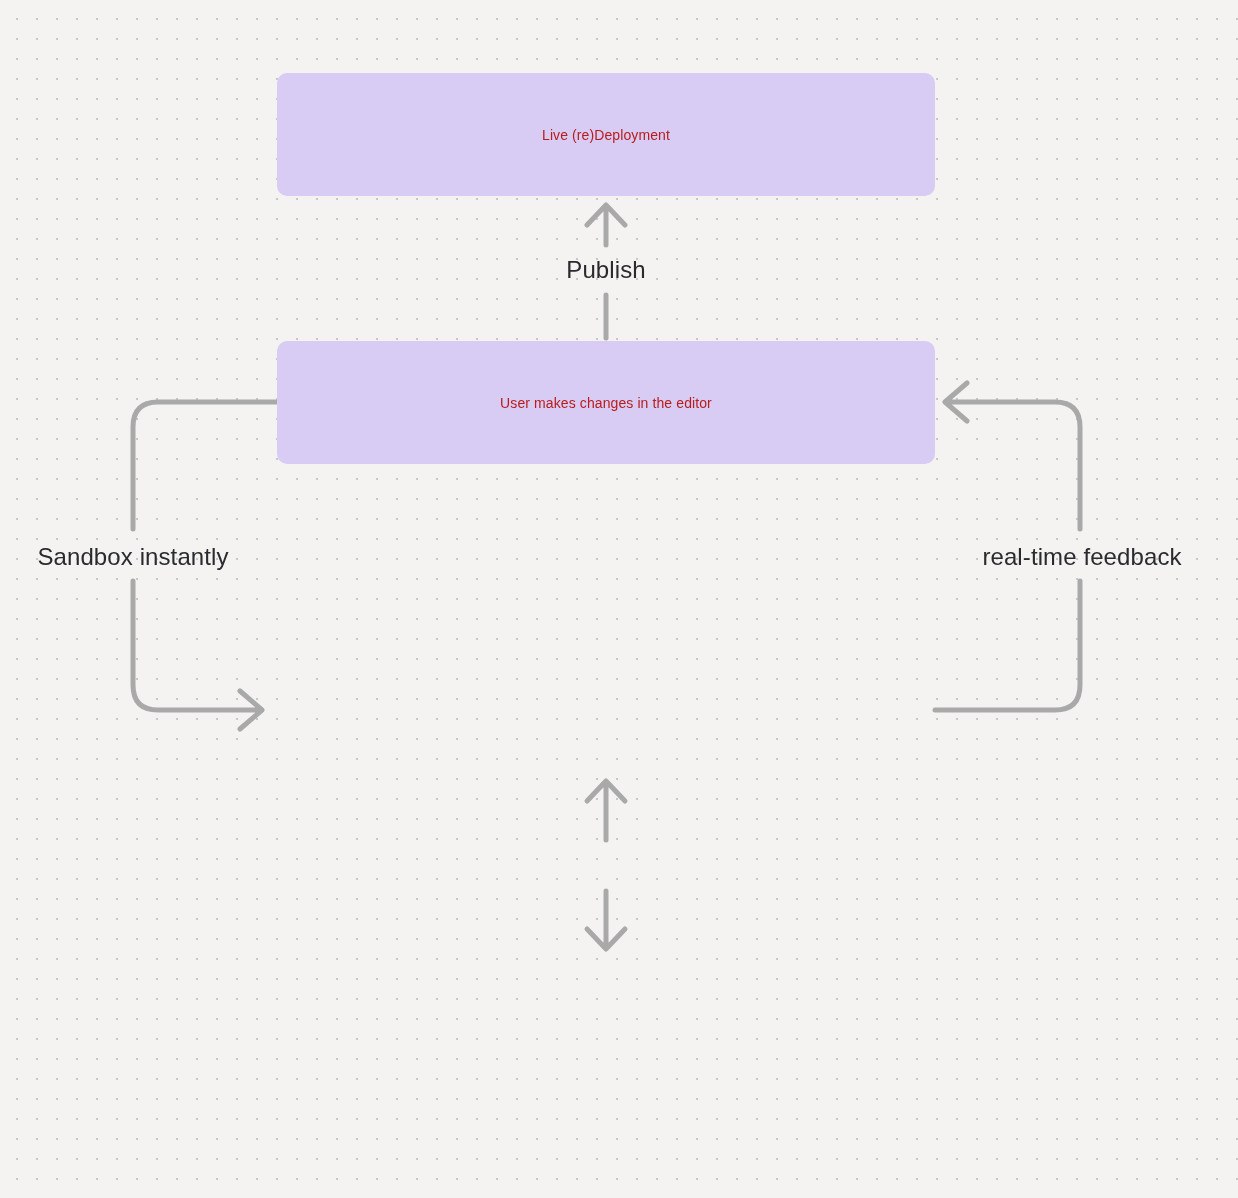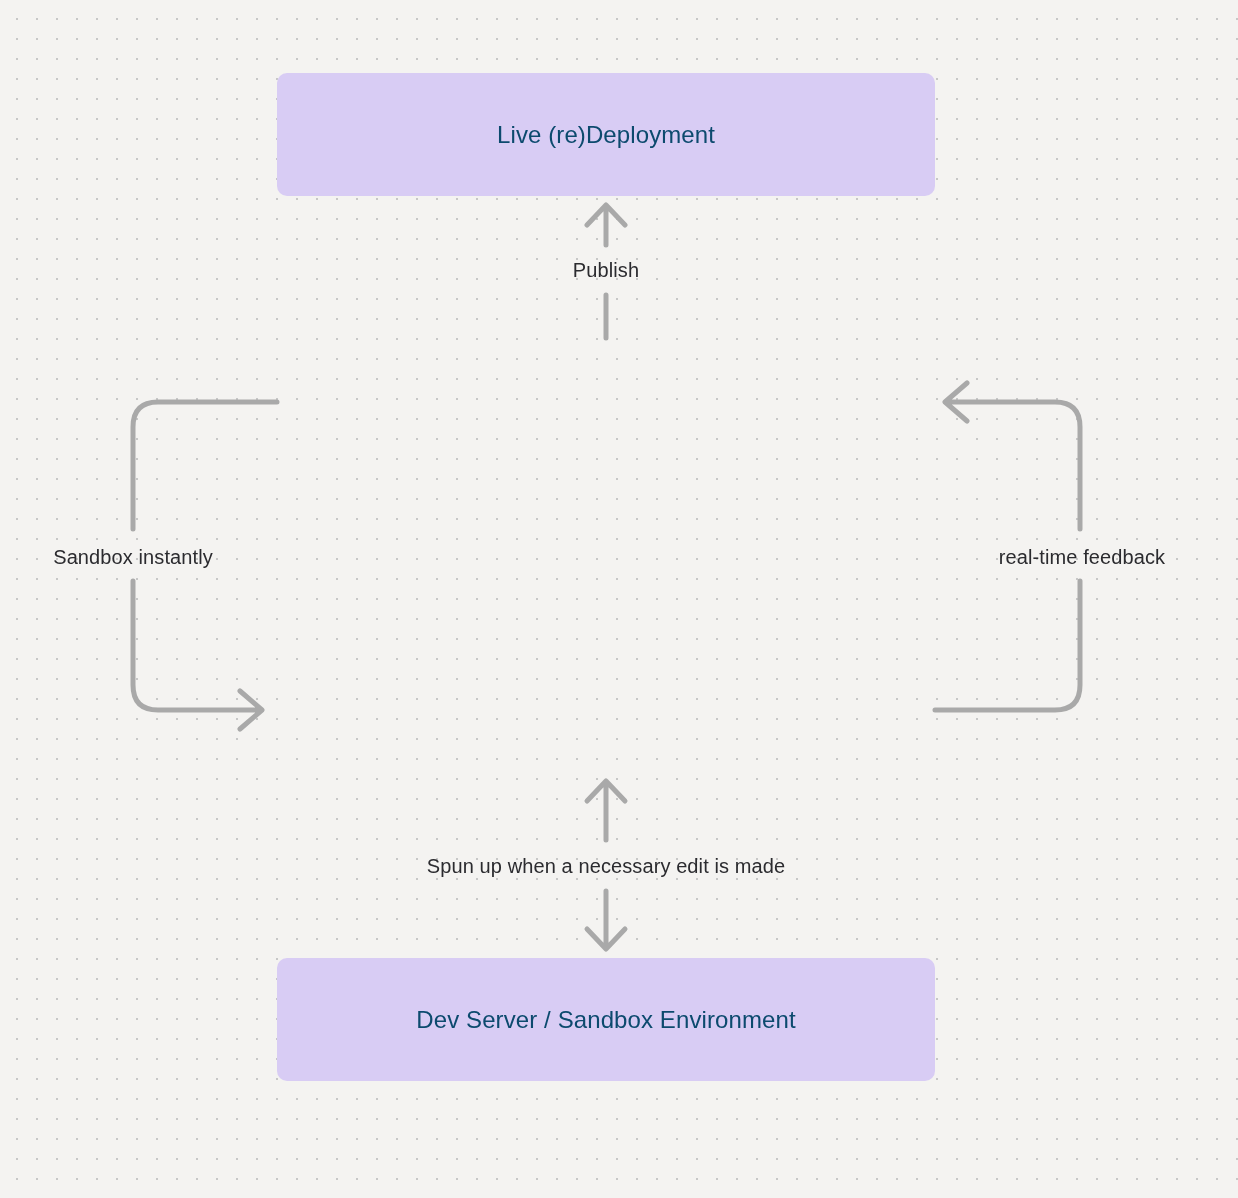--- a/index.html
+++ b/index.html
@@ -31,29 +31,29 @@
     width: 658px;
     height: 123px;
     background: #d8ccf4;
     border-radius: 10px;
     display: flex;
     align-items: center;
     justify-content: center;
     box-sizing: border-box;
   }
   .node span {
-    font-size: 24px;
+    font-size: 14px;
     font-weight: 400;
-    color: #0c4a6e;
+    color: #b91c1c;
     letter-spacing: 0.1px;
   }
   .edge-label {
     position: absolute;
     transform: translate(-50%, -50%);
-    font-size: 20px;
+    font-size: 24px;
     font-weight: 400;
     color: #2b2b2f;
     white-space: nowrap;
     letter-spacing: 0.1px;
   }
 </style>
 </head>
 <body>
 
 <div class="canvas">
@@ -68,27 +68,26 @@
       <path d="M935,710 H1055 Q1080,710 1080,685 V581 M1080,529 V427 Q1080,402 1055,402 H950 M967,383 L945,402 L967,421"></path>
 
       <path d="M606,840 V783 M587,801 L606,781 L625,801 M606,891 V947 M587,929 L606,949 L625,929"></path>
     </g>
   </svg>
 
   <div class="node" style="top:73px">
     <span>Live (re)Deployment</span>
   </div>
 
+  <div class="node" style="top:341px">
+    <span>User makes changes in the editor</span>
+  </div>
 
 
-  <div class="node" style="top:958px">
-    <span>Dev Server / Sandbox Environment</span>
-  </div>
 
   <div class="edge-label" style="left:606px; top:270px">Publish</div>
 
   <div class="edge-label" style="left:133px; top:557px">Sandbox instantly</div>
 
   <div class="edge-label" style="left:1082px; top:557px">real-time feedback</div>
 
-  <div class="edge-label" style="left:606px; top:866px">Spun up when a necessary edit is made</div>
 
 </div>
 
 </body></html>

